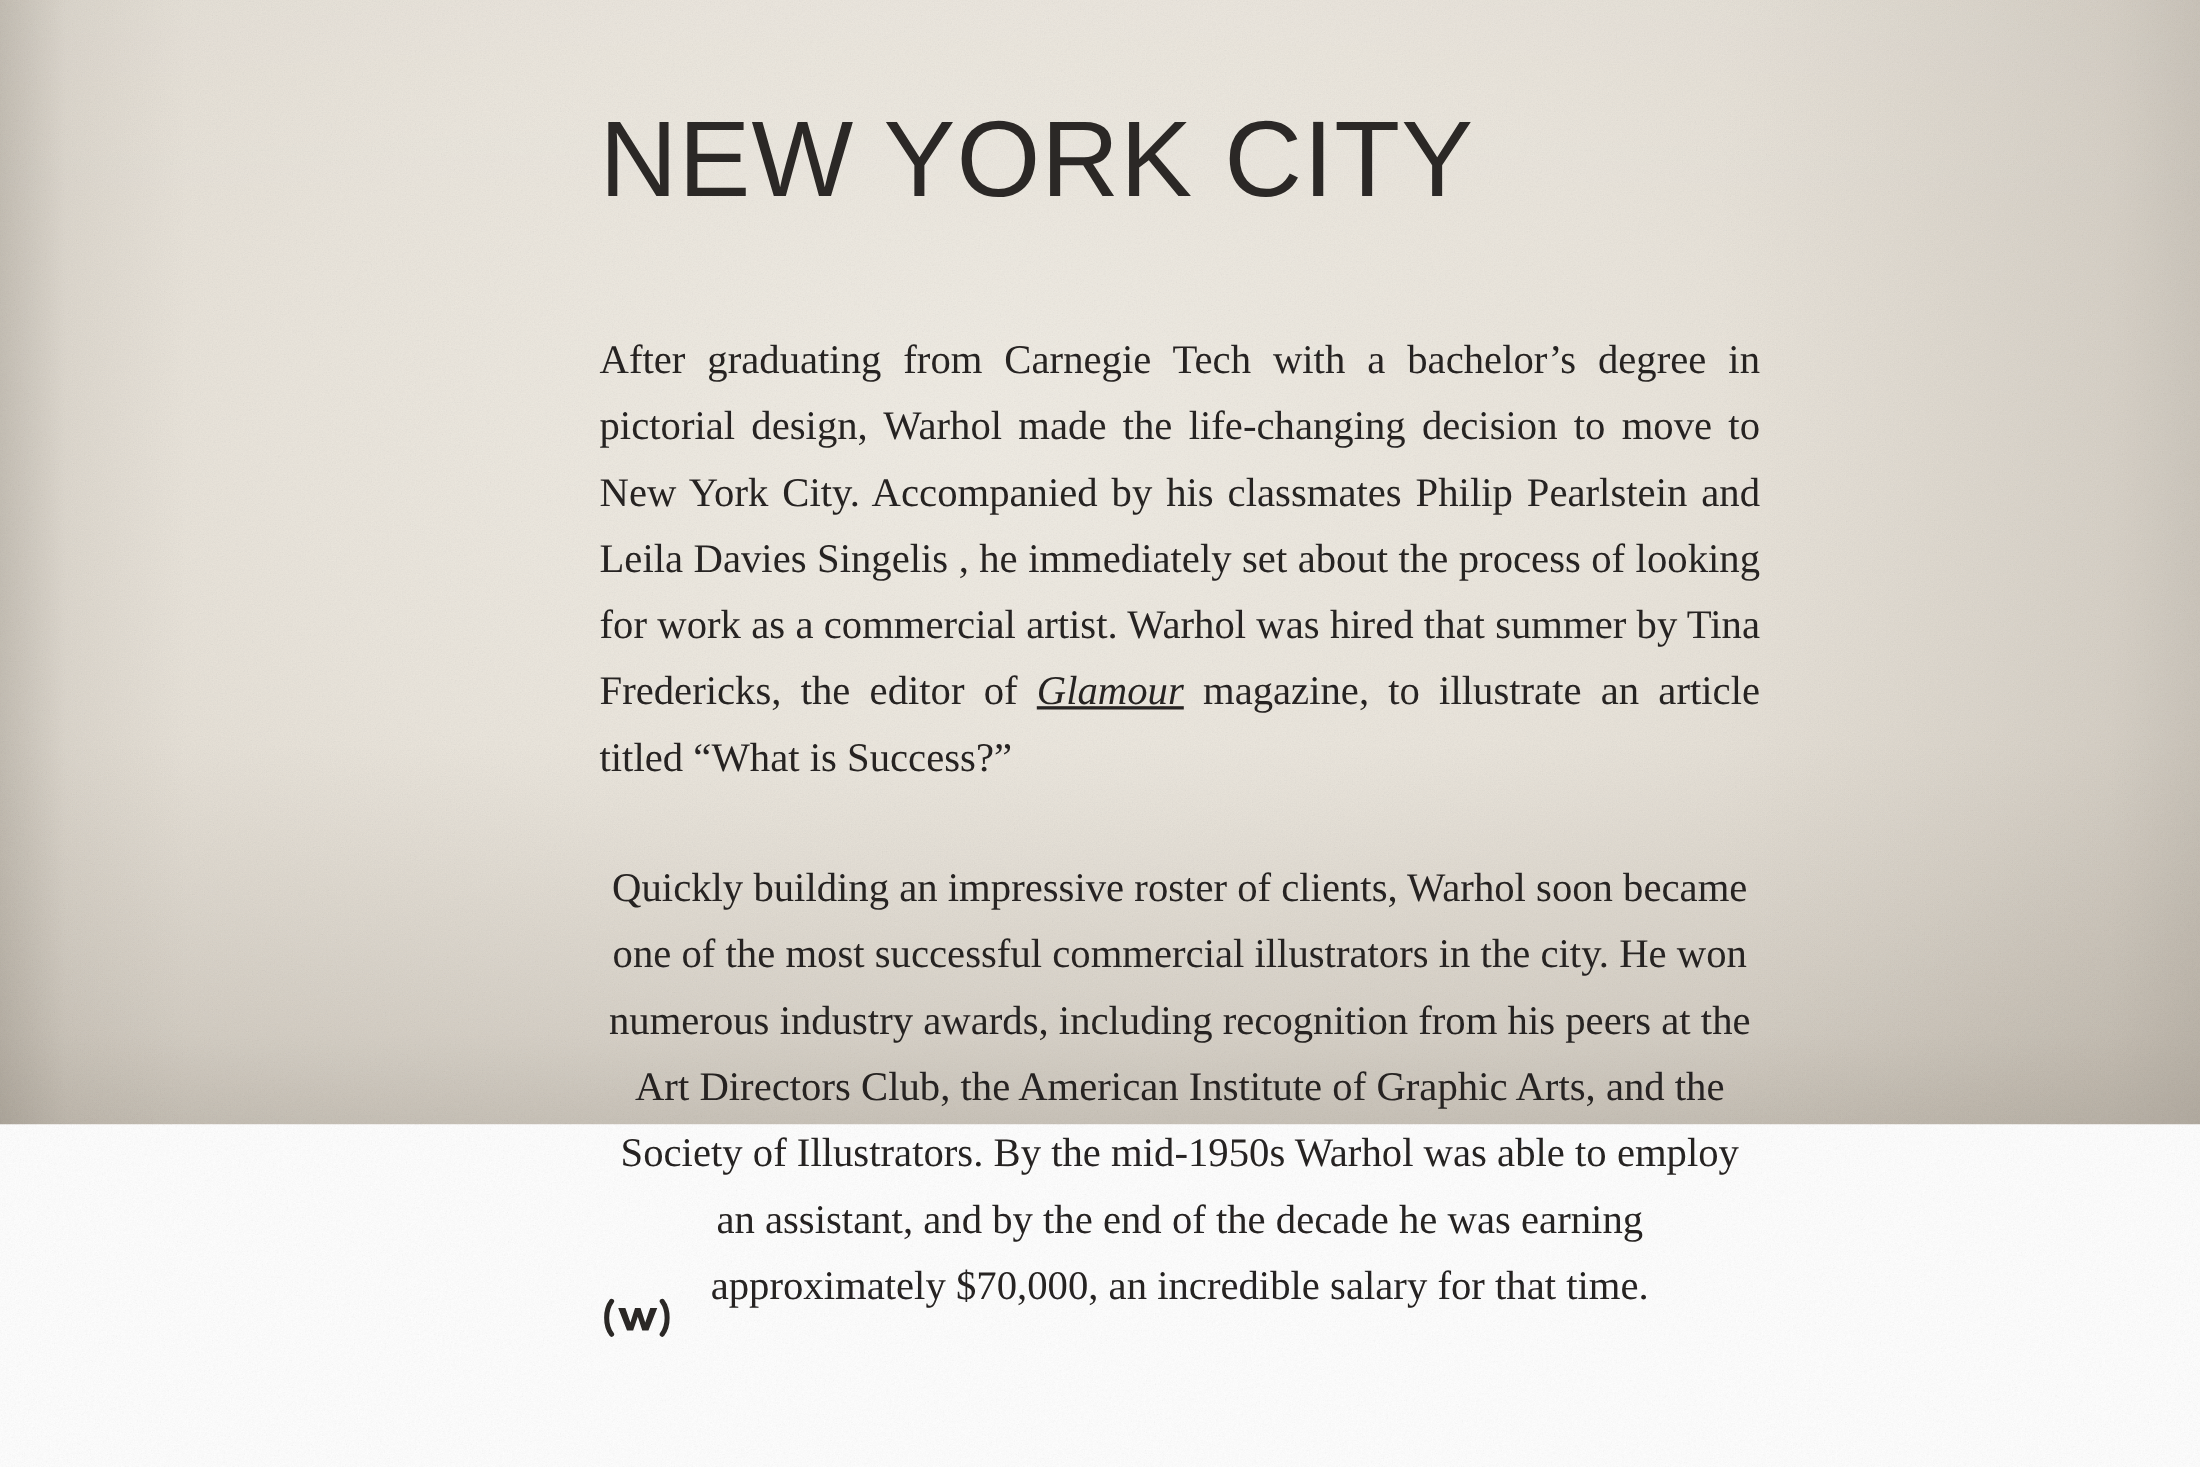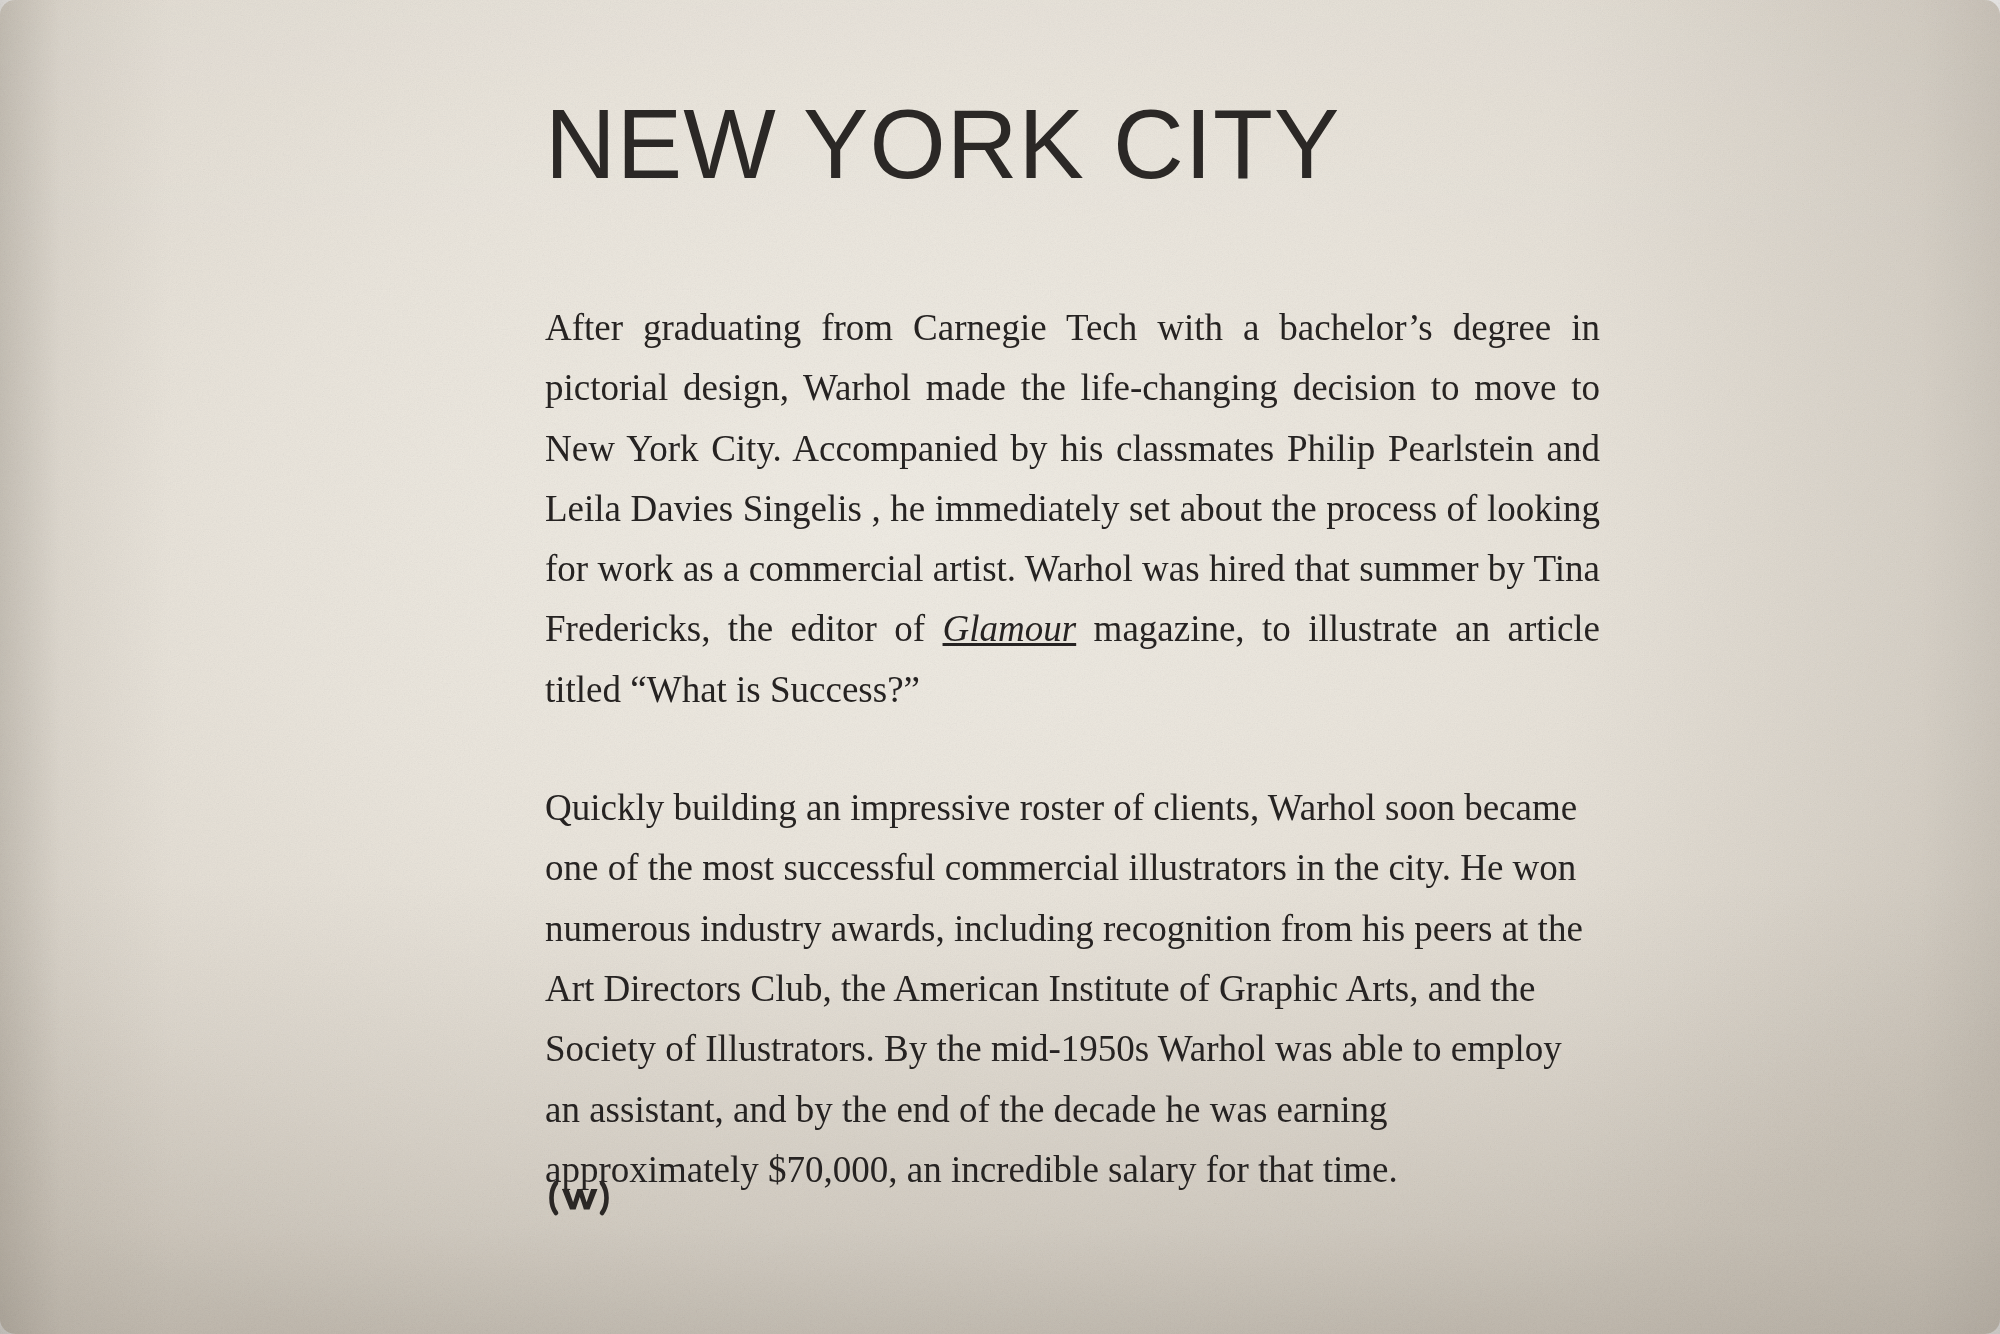--- a/index.html
+++ b/index.html
@@ -10,24 +10,23 @@
     width: 2000px;
     height: 1334px;
     overflow: hidden;
     font-family: "Liberation Serif", serif;
   }
 
   
   #wall {
     position: relative;
     width: 2000px;
-    height: 1334px;
+    height: 1022px;
     background:
       radial-gradient(ellipse 1400px 900px at 44% 38%, #efebe3 0%, #e9e4db 45%, #e0dad0 78%, #d6cfc4 100%);
-    border-radius: 15px;
   }
   
   #wall::before {
     content: "";
     position: absolute;
     inset: 0;
     background:
       linear-gradient(90deg, rgba(120,112,100,0.30) 0px, rgba(140,132,120,0.10) 60px, rgba(255,255,255,0.0) 170px,
                       rgba(255,255,255,0.0) 78%, rgba(120,112,100,0.10) 96%, rgba(110,102,92,0.18) 100%),
       linear-gradient(180deg, rgba(255,255,255,0.05) 0%, rgba(255,255,255,0.0) 22%,
@@ -74,21 +73,21 @@
     font-family: "Liberation Serif", serif;
     font-size: 37px;
     line-height: 1.63;
     color: #262322;
     margin: 0 0 58px 0;
     text-align: justify;
     text-justify: inter-word;
     width: 1055px;
   }
   .para:last-of-type {
-    text-align: left;
+    text-align: center;
     margin-bottom: 0;
   }
   .para em {
     font-style: italic;
     text-decoration: underline;
   }
 
   
   #logo {
     position: absolute;

